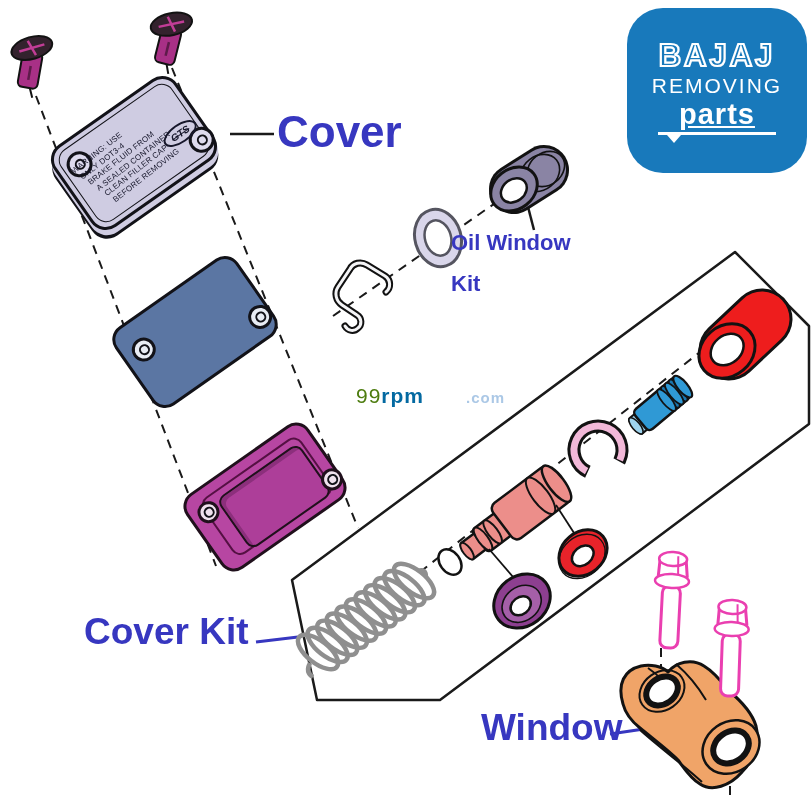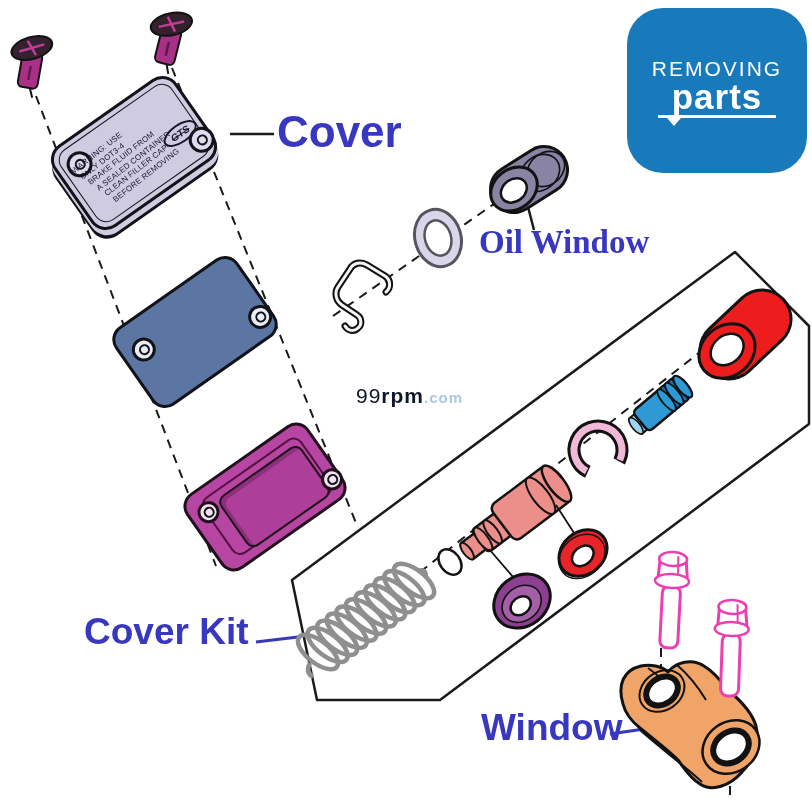--- a/index.html
+++ b/index.html
@@ -5,29 +5,29 @@
   html,body{margin:0;padding:0;}
   body{width:812px;height:812px;background:#ffffff;position:relative;overflow:hidden;
        font-family:"Liberation Sans", sans-serif;}
   .abs{position:absolute;}
   #diagram-svg{position:absolute;left:0;top:0;z-index:1;}
 
   
   .part-label{position:absolute;z-index:5;color:#3737c0;font-weight:600;
               font-family:"Liberation Sans",sans-serif;white-space:nowrap;}
   #cover-label{left:277px;top:107px;font-size:44px;}
-  #oilwindow-label{left:479px;top:222px;font-size:33px;line-height:41px;font-family:Liberation Serif, serif;}
+  #oilwindow-label{left:451px;top:222px;font-size:22px;line-height:41px;}
   #repairkit-label{left:84px;top:611px;font-size:37px;}
   #clamp-label{left:481px;top:707px;font-size:37px;}
 
   
   #watermark{left:356px;top:384px;z-index:4;font-size:21px;letter-spacing:1px;}
-  #watermark .wm-99{color:#0f172a;font-weight:400;}
-  #watermark .wm-rpm{color:#0f172a;font-weight:700;}
-  #watermark .wm-com{color:#abc8e6;font-size:15px;font-weight:700;}
+  #watermark .wm-99{color:#4d7c0f;font-weight:400;}
+  #watermark .wm-rpm{color:#0369a1;font-weight:700;}
+  #watermark .wm-com{color:#abc8e6;font-size:15px;font-weight:700;margin-left:42px;}
 
   
   .plate{position:absolute;z-index:2;border:3px solid #121218;box-sizing:border-box;}
   #cover-plate{left:59px;top:103px;width:150px;height:100px;border-radius:18px;
       background:#cfcce2;transform:rotate(-35deg);
       box-shadow:-2px 5px 0 0 #cfcce2,-4px 8px 0 0 #121218;}
   #cover-plate .inner-line{position:absolute;left:4px;top:4px;right:4px;bottom:4px;
       border:1.5px solid #121218;border-radius:13px;}
   .hole{position:absolute;border:3px solid #121218;border-radius:50%;
       display:flex;align-items:center;justify-content:center;}
@@ -64,22 +64,22 @@
   #diaphragm-hole-a{left:6px;top:12px;}
   #diaphragm-hole-b{left:126px;top:56px;}
 
   
   #bajaj-logo{left:627px;top:8px;width:180px;height:165px;border-radius:36px;
       background:#1879bb;z-index:3;display:flex;flex-direction:column;
       align-items:center;justify-content:center;color:#fff;}
   #bajaj-logo .l1{font-size:31px;font-weight:800;letter-spacing:3px;color:#1879bb;
       -webkit-text-stroke:2.2px #ffffff;line-height:34px;}
   #bajaj-logo .l2{font-size:21px;font-weight:400;letter-spacing:2px;line-height:26px;}
-  #bajaj-logo .l3{font-size:35px;font-weight:800;letter-spacing:1px;line-height:30px;
-      text-transform:lowercase;}
+  #bajaj-logo .l3{font-size:29px;font-weight:800;letter-spacing:1px;line-height:30px;
+      text-transform:lowercase;text-decoration:underline;}
   #bajaj-logo .bar{width:118px;height:3px;background:#ffffff;margin-top:3px;}
   #bajaj-logo .tri{width:0;height:0;border-left:7px solid transparent;
       border-right:7px solid transparent;border-top:8px solid #ffffff;
       margin-left:-86px;}
 </style>
 </head>
 <body>
 
 <svg id="diagram-svg" width="812" height="812" viewBox="0 0 812 812">
 
@@ -314,26 +314,28 @@
       <div class="hole-dot"></div>
     </div>
   <div class="hole" id="diaphragm-hole-b">
       <div class="hole-dot"></div>
     </div>
 </div>
 
 <div id="cover-label" class="part-label">Cover</div>
 <div id="oilwindow-label" class="part-label">
   <div>Oil Window</div>
+  <div>Kit</div>
 </div>
 <div id="repairkit-label" class="part-label">Cover Kit</div>
 <div id="clamp-label" class="part-label">Window</div>
 
 <div id="watermark" class="abs">
   <span class="wm-99">99</span><span class="wm-rpm">rpm</span><span class="wm-com">.com</span>
 </div>
 
 <div id="bajaj-logo" class="abs">
+  <div class="l1">BAJAJ</div>
   <div class="l2">REMOVING</div>
   <div class="l3">parts</div>
   <div class="bar"></div>
   <div class="tri"></div>
 </div>
 
 </body></html>

